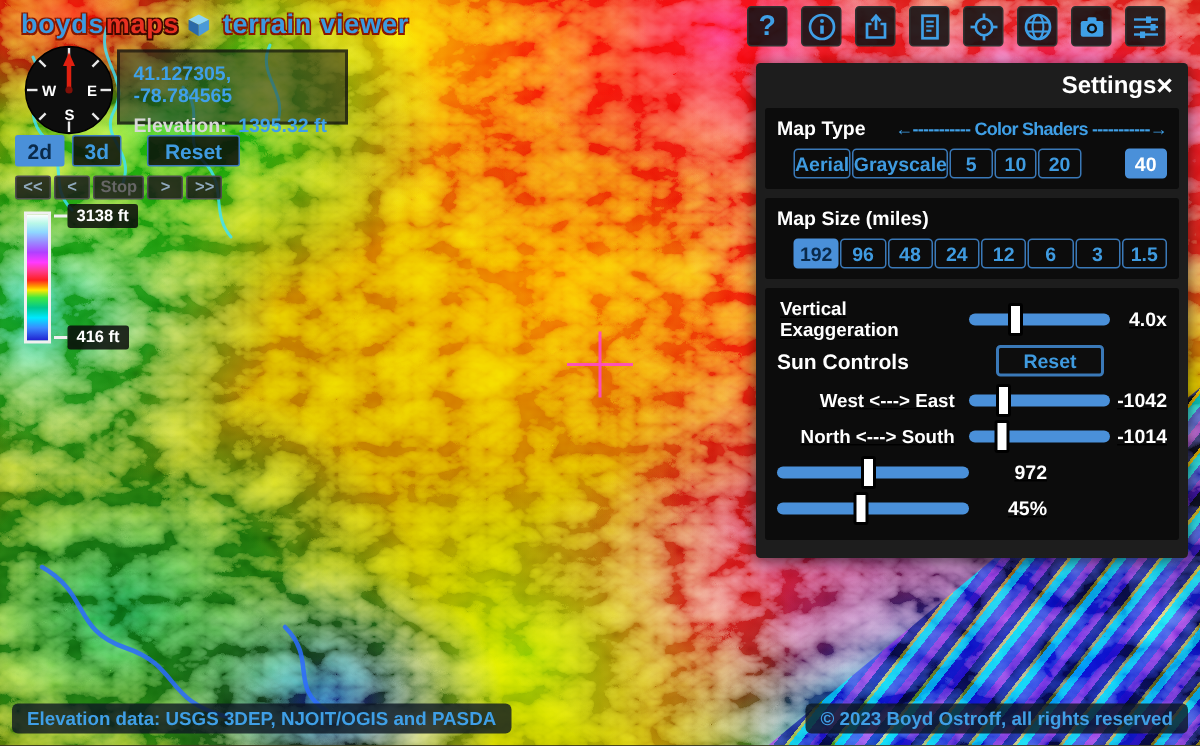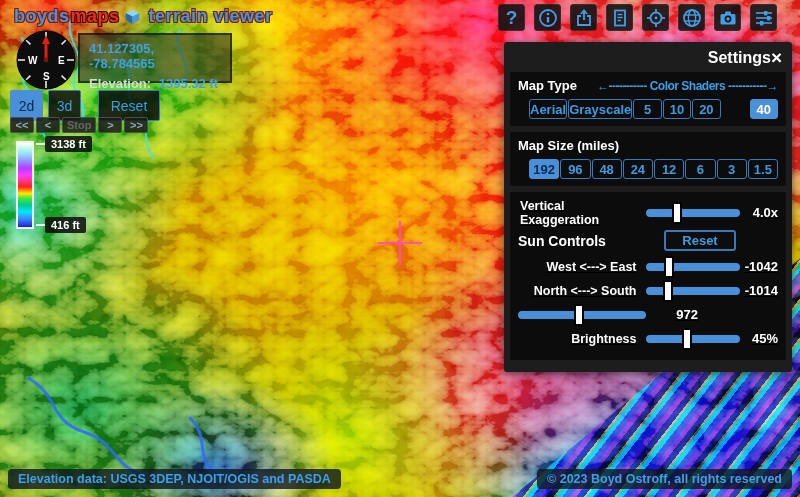--- a/index.html
+++ b/index.html
@@ -53,21 +53,21 @@
   
   .coords { position:absolute; left:78px; top:33px; width:154px; height:50px;
     background:rgba(35,35,35,.55); border:2px solid rgba(10,10,10,.6); padding:6px 9px; }
   .coords .line1 { color:#3fa0e8; font-size:13px; font-weight:bold; }
   .coords .line2 { margin-top:5px; font-size:13px; font-weight:bold; }
   .coords .line2 .lab { color:#d8d8d8; }
   .coords .line2 .val { color:#3fa0e8; margin-left:4px; }
 
   
   .viewbtns { position:absolute; left:10px; top:90px; display:flex; gap:5px; }
-  .vbtn { height:31px; min-width:33px; padding:0 6px; font-size:14px; font-weight:normal;
+  .vbtn { height:21px; min-width:33px; padding:0 6px; font-size:14px; font-weight:bold;
     background:rgba(12,12,12,.85); color:#3f9be0; border:1.5px solid #3a79b8; border-radius:2px; cursor:pointer;
     font-family:"Liberation Sans", sans-serif; }
   .vbtn.active { background:#4a90d9; color:#0a2a4a; border-color:#4a90d9; }
   .vbtn.reset { margin-left:12px; min-width:62px; }
 
   
   .playback { position:absolute; left:10px; top:117px; display:flex; gap:2px; }
   .pbtn { height:16px; min-width:24px; padding:0 4px; font-size:11px; font-weight:bold;
     background:rgba(25,25,25,.85); color:#8fa8bc; border:1px solid #4e4e4e; border-radius:2px; cursor:pointer;
     font-family:"Liberation Sans", sans-serif; }
@@ -359,21 +359,20 @@
         </div>
         <span class="sval">-1014</span>
       </div>
       <div class="srow">
         <div class="slider">
           <div class="thumb" style="left: 48%;"></div>
         </div>
         <span class="sval">972</span>
       </div>
       <div class="srow">
-        <span class="slabel">Brightness</span>
         <div class="slider">
           <div class="thumb" style="left: 44%;"></div>
         </div>
         <span class="sval">45%</span>
       </div>
     </div>
   </div>
 
   <div class="attrib left">Elevation data: USGS 3DEP, NJOIT/OGIS and PASDA</div>
   <div class="attrib right">© 2023 Boyd Ostroff, all rights reserved</div>

